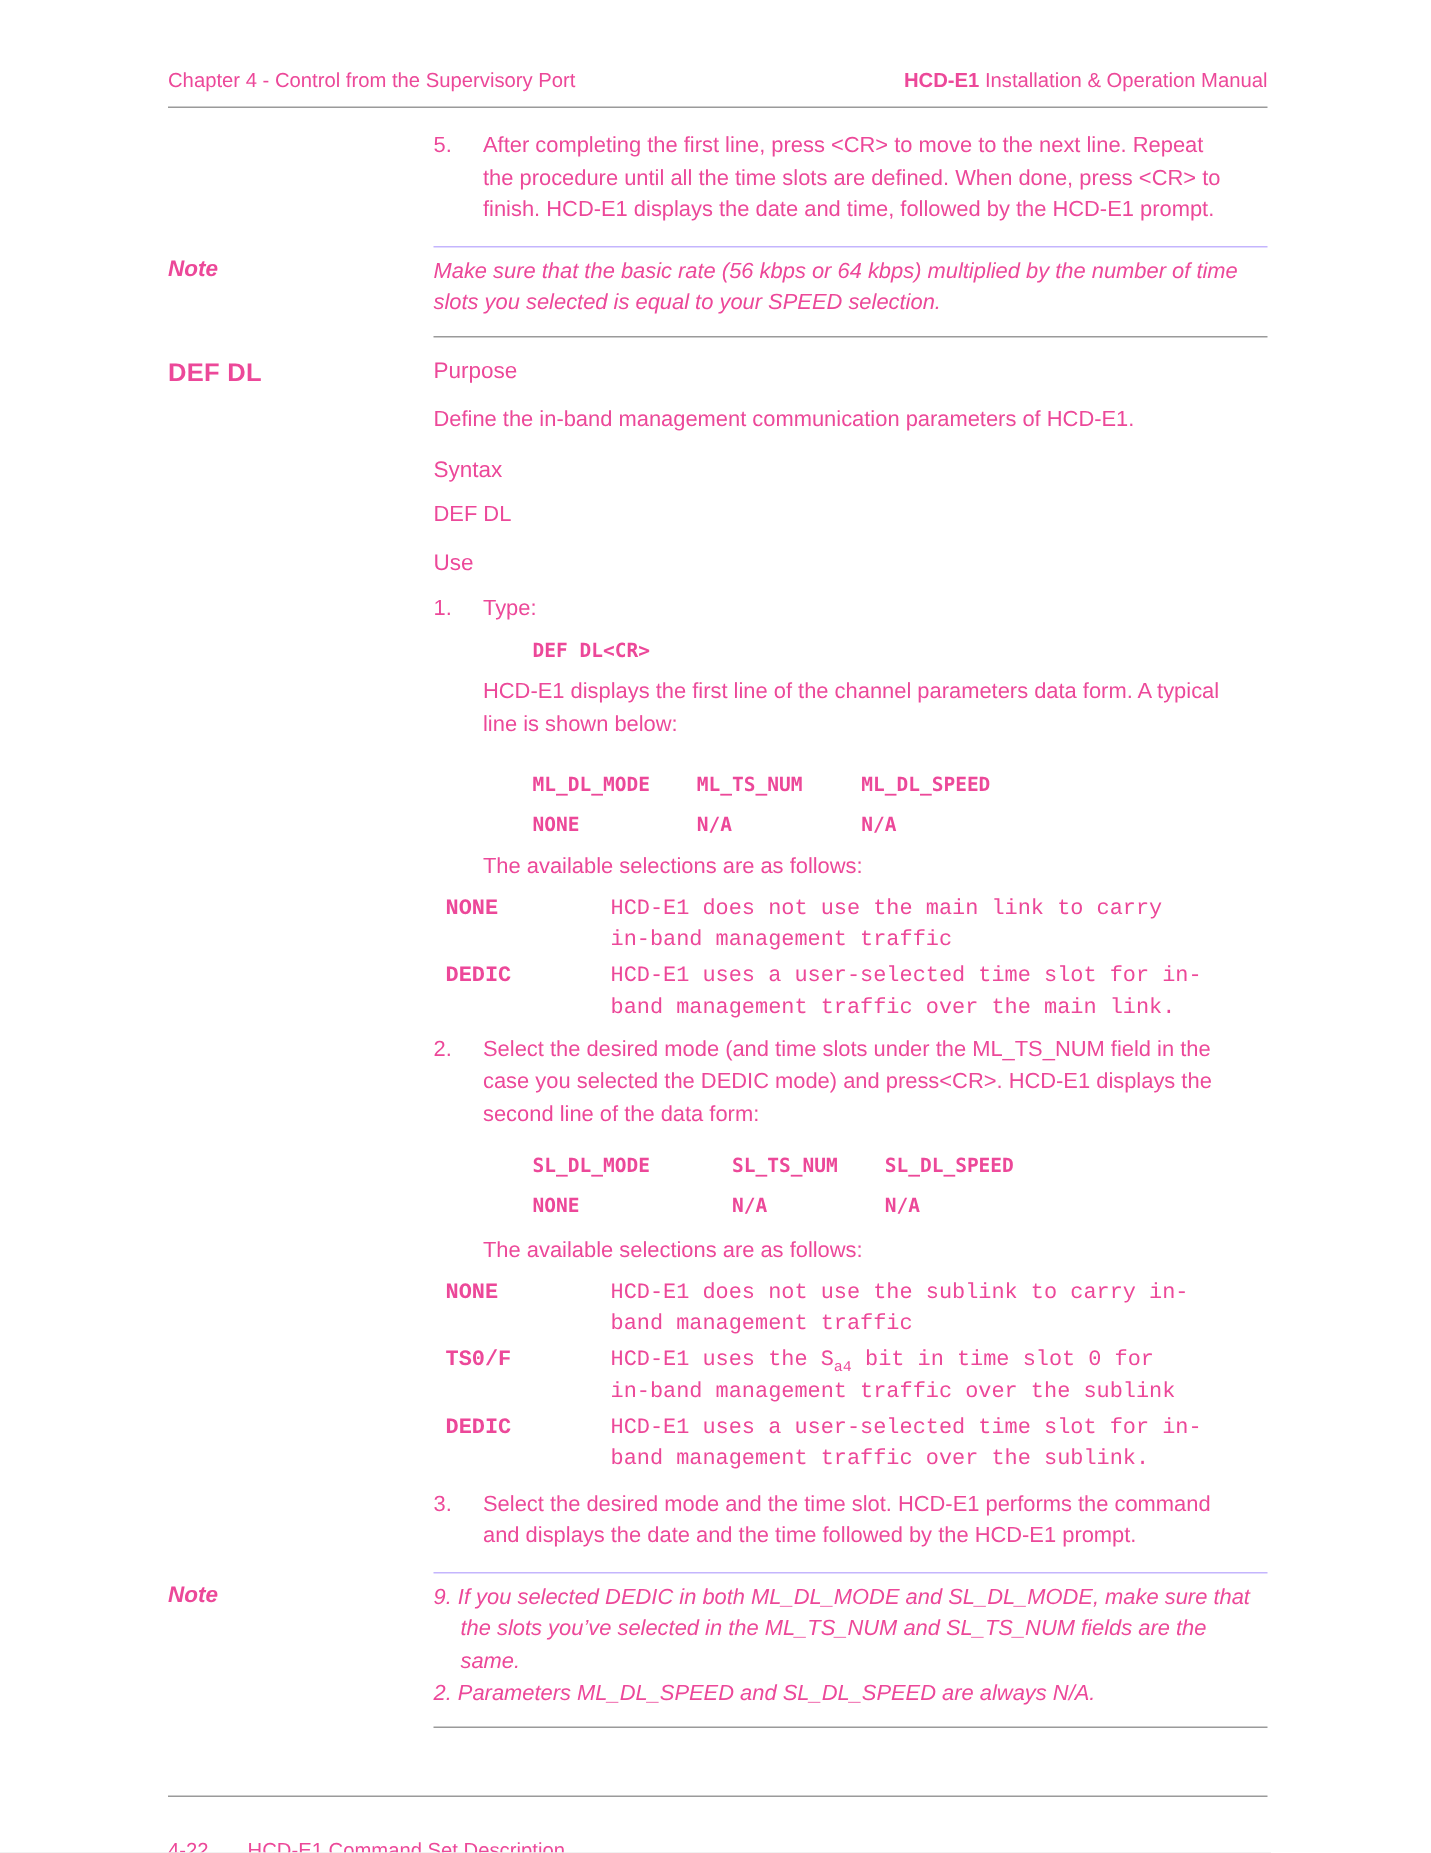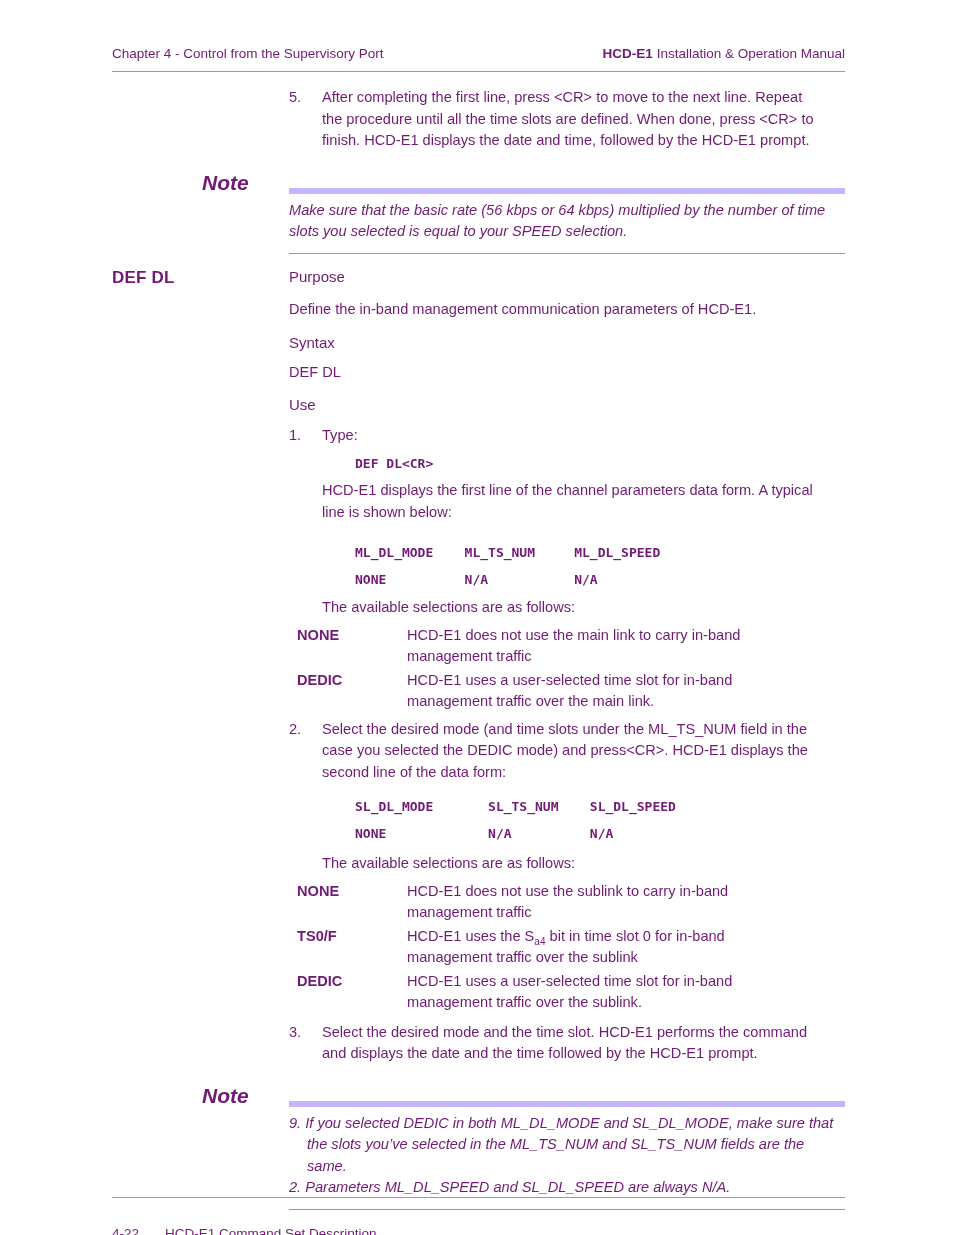--- a/index.html
+++ b/index.html
@@ -6,21 +6,21 @@
   html, body { margin: 0; padding: 0; background: #e8e8e8; }
   .page {
     width: 954px;
     height: 1235px;
     margin: 0 auto;
     background: #ffffff;
     position: relative;
     box-sizing: border-box;
     padding: 46px 109px 0 112px;
     font-family: "Liberation Sans", "DejaVu Sans", sans-serif;
-    color: #701a75;
+    color: #ec4899;
     overflow: hidden;
   }
   
   .page-header {
     display: flex;
     justify-content: space-between;
     align-items: baseline;
     font-size: 13.5px;
     padding-bottom: 10px;
     border-bottom: 1px solid #9a9a9a;
@@ -41,32 +41,30 @@
   .mb4  { margin-bottom: 4px; }
   .mb6  { margin-bottom: 6px; }
   .mb8  { margin-bottom: 8px; }
   .mb10 { margin-bottom: 10px; }
   .mb12 { margin-bottom: 12px; }
   .mb14 { margin-bottom: 14px; }
   .mb16 { margin-bottom: 16px; }
 
   
   .note-label {
-    font-size: 21px;
+    font-size: 15px;
     font-weight: bold;
     font-style: italic;
     display: inline-block;
-    margin-left: 90px;
     padding-top: 7px;
   }
   .note-body {
-    border-top: 6px solid #c4b5fd;
+    border-top: 1px solid #c4b5fd;
     border-bottom: 1px solid #9a9a9a;
     padding: 6px 0 10px;
-    margin-top: 24px;
   }
   .note-text { font-style: italic; font-size: 14.6px; line-height: 21.5px; margin: 0; }
   .note-item { padding-left: 18px; text-indent: -18px; }
 
   
   .cmd-name { font-size: 17px; font-weight: bold; margin: 0; letter-spacing: 0.2px; }
   .sub-heading { font-size: 15px; font-weight: normal; margin: 0 0 14px; }
 
   
   .code-line {
@@ -75,21 +73,21 @@
     font-size: 13px;
     white-space: pre;
     line-height: 20px;
   }
   .form .code-line { line-height: 27px; }
   .indent-1 { margin-left: 33px; }
   .indent-code { margin-left: 66px; }
 
   
   .def-list { padding-left: 8px; }
-  .def-row { display: grid; grid-template-columns: 110px 1fr; margin-bottom: 2px; }
+  .def-row { display: grid; grid-template-columns: 110px 1fr; margin-bottom: 2px; font-family: Liberation Mono, monospace; }
   .def-term { font-weight: bold; font-size: 14.6px; line-height: 21.5px; }
   .def-definition { font-size: 14.6px; line-height: 21.5px; margin: 0; max-width: 395px; }
   sub { font-size: 10px; line-height: 0; }
 
   
   .page-footer {
     position: absolute;
     top: 1169px;
     left: 112px;
     width: 733px;

